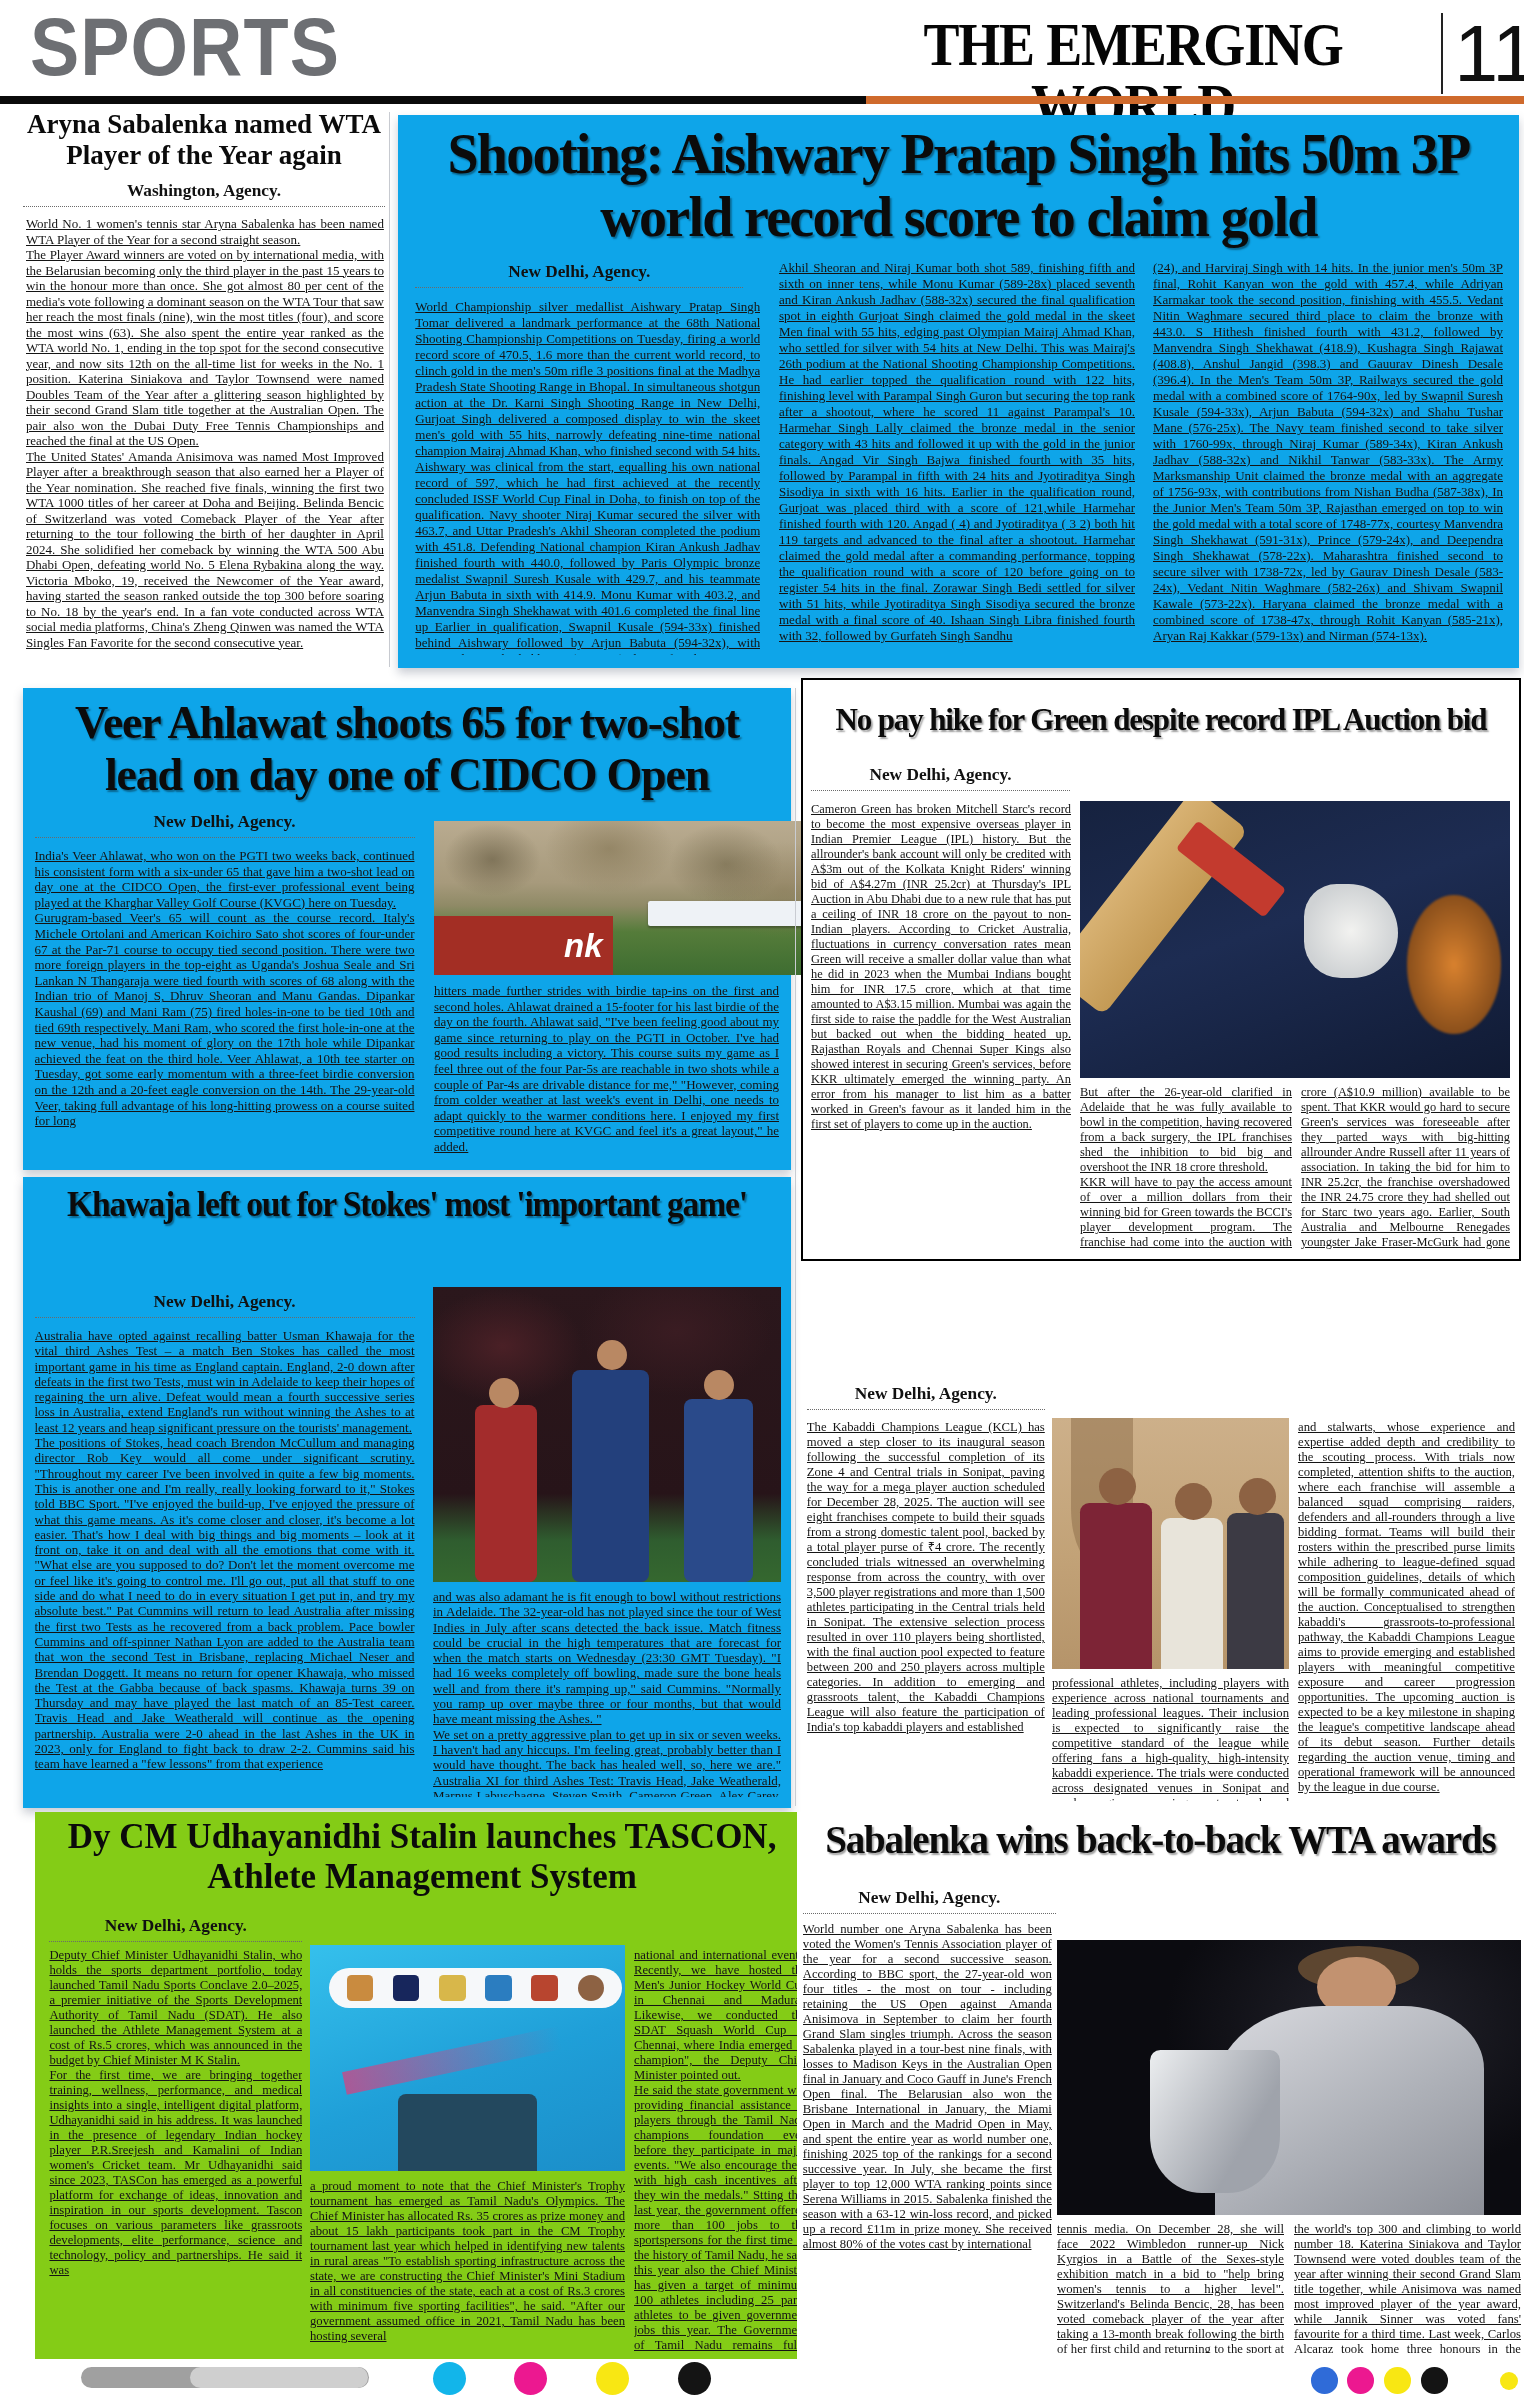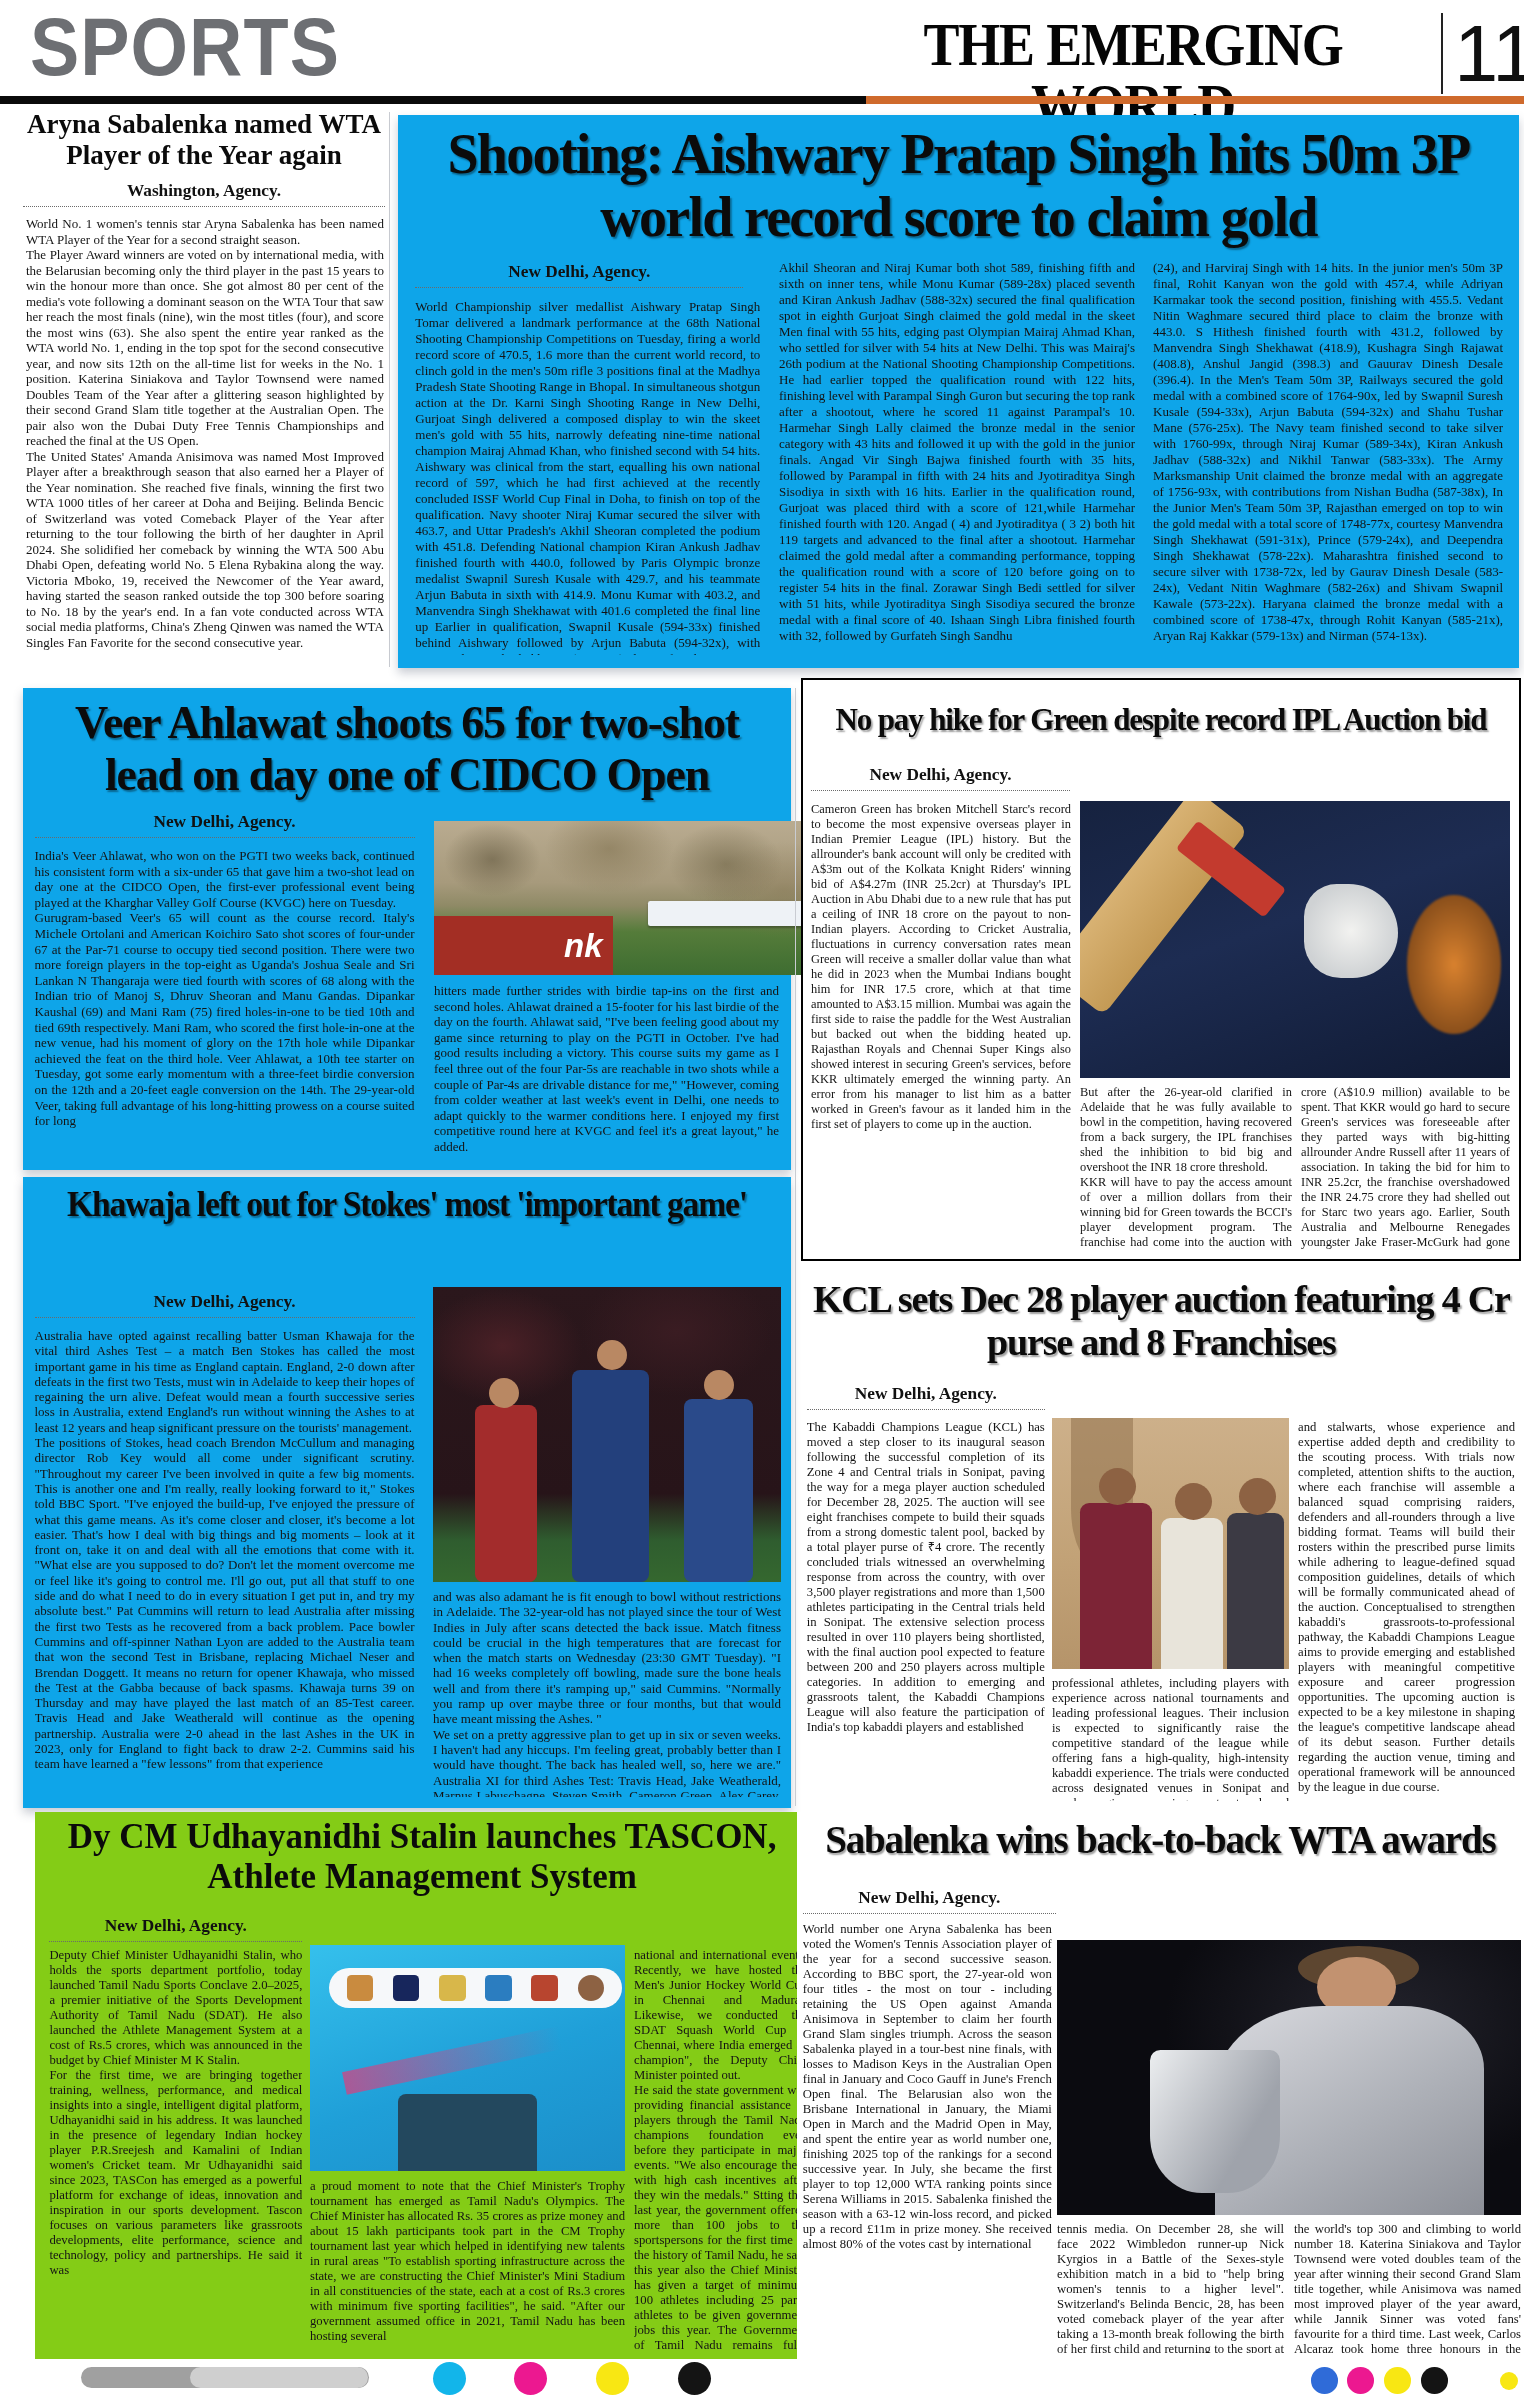--- a/index.html
+++ b/index.html
@@ -24,21 +24,21 @@
   .panel{position:absolute;box-sizing:border-box;}
   .panel.blue{background:#0ea5e9;box-shadow:0 4.6px 9.2px rgba(40,50,80,.25);}
   .serif-head{font-family:"Liberation Serif",serif;font-weight:bold;color:#0b0b0b;text-align:center;
         text-shadow:1.7px 2.3px 1.7px rgba(0,0,0,.38);line-height:1.13;}
   .sans-head{font-family:Liberation Serif, serif;font-weight:bold;color:#0b0b0b;text-align:center;
         line-height:1.16;}
   .byline{position:absolute;text-align:center;}
   .byline .by-text{font-family:"Liberation Serif",serif;font-weight:bold;font-size:17.3px;}
   .byline .rule{border-top:1.7px dotted #6b6b6b;margin-top:5.2px;}
   .col{position:absolute;text-align:justify;overflow:hidden;white-space:pre-line;
-       font-family:"Liberation Serif",serif;color:#141414;}
+       font-family:"Liberation Serif",serif;color:#141414;text-decoration:underline;}
   .photo{position:absolute;overflow:hidden;}
   .vdiv{position:absolute;width:1.2px;background:#c9ccd2;}
   
   .golf-photo{background:linear-gradient(180deg,#b9ab90 0%,#a79a7c 40%,#8f8a66 55%,#557c3a 72%,#3e6d31 100%);}
   .golf-trees{position:absolute;inset:0;background:
       radial-gradient(69px 52px at 15% 25%,rgba(90,80,55,.55),transparent 70%),
       radial-gradient(92px 63px at 45% 18%,rgba(120,105,70,.5),transparent 70%),
       radial-gradient(81px 58px at 75% 28%,rgba(100,90,60,.5),transparent 70%),
       radial-gradient(115px 69px at 90% 45%,rgba(130,115,80,.45),transparent 70%);}
   .golf-banner{position:absolute;left:55%;top:52%;width:40%;height:16%;background:#eef2f6;
@@ -181,21 +181,20 @@
       <div class="cricket-glove"></div>
       <div class="cricket-arm"></div>
     </div>
     <div class="col" style="left:8px;top:122px;width:260px;height:448px;font-size:12.4px;line-height:15px;">Cameron Green has broken Mitchell Starc's record to become the most expensive overseas player in Indian Premier League (IPL) history. But the allrounder's bank account will only be credited with A$3m out of the Kolkata Knight Riders' winning bid of A$4.27m (INR 25.2cr) at Thursday's IPL Auction in Abu Dhabi due to a new rule that has put a ceiling of INR 18 crore on the payout to non-Indian players. According to Cricket Australia, fluctuations in currency conversation rates mean Green will receive a smaller dollar value than what he did in 2023 when the Mumbai Indians bought him for INR 17.5 crore, which at that time amounted to A$3.15 million. Mumbai was again the first side to raise the paddle for the West Australian but backed out when the bidding heated up. Rajasthan Royals and Chennai Super Kings also showed interest in securing Green's services, before KKR ultimately emerged the winning party. An error from his manager to list him as a batter worked in Green's favour as it landed him in the first set of players to come up in the auction.</div>
     <div class="col" style="left:277px;top:405px;width:212px;height:166px;font-size:12.4px;line-height:15px;">But after the 26-year-old clarified in Adelaide that he was fully available to bowl in the competition, having recovered from a back surgery, the IPL franchises shed the inhibition to bid big and overshoot the INR 18 crore threshold.
 KKR will have to pay the access amount of over a million dollars from their winning bid for Green towards the BCCI's player development program. The franchise had come into the auction with the most number of spots to fill in their squad for 2026 after letting go of more than half their side from the last season. They had the biggest purse of all sides, with INR 64.3</div>
     <div class="col" style="left:498px;top:405px;width:209px;height:166px;font-size:12.4px;line-height:15px;">crore (A$10.9 million) available to be spent. That KKR would go hard to secure Green's services was foreseeable after they parted ways with big-hitting allrounder Andre Russell after 11 years of association. In taking the bid for him to INR 25.2cr, the franchise overshadowed the INR 24.75 crore they had shelled out for Starc two years ago. Earlier, South Australia and Melbourne Renegades youngster Jake Fraser-McGurk had gone unsold after his name came up first for bidding on the day. South Africa's David Miller was the first to be sold, claimed by the Delhi Capitals for the base price of INR 2 crore (A$339,000).</div>
   </section>
 
   <section class="panel" style="left:801px;top:1270px;width:720px;height:537px;background:#fff;">
-    <div class="serif-head" style="position:absolute;left:5.8px;top:8px;width:709px;font-size:38px;letter-spacing:-1.2px;">KCL sets Dec 28 player auction featuring 4 Cr purse and 8 Franchises</div>
     <div class="byline" style="left:5.8px;top:114px;width:238px;">
       <div class="by-text">New Delhi, Agency.</div>
       <div class="rule"></div>
     </div>
     <div class="photo kcl-photo" style="left:251px;top:148px;width:237px;height:251px;">
       <div class="kcl-arch"></div>
       <div class="kcl-man1"></div>
       <div class="kcl-head" style="left:20%;top:20%;"></div>
       <div class="kcl-man2"></div>
       <div class="kcl-head" style="left:52%;top:26%;"></div>

